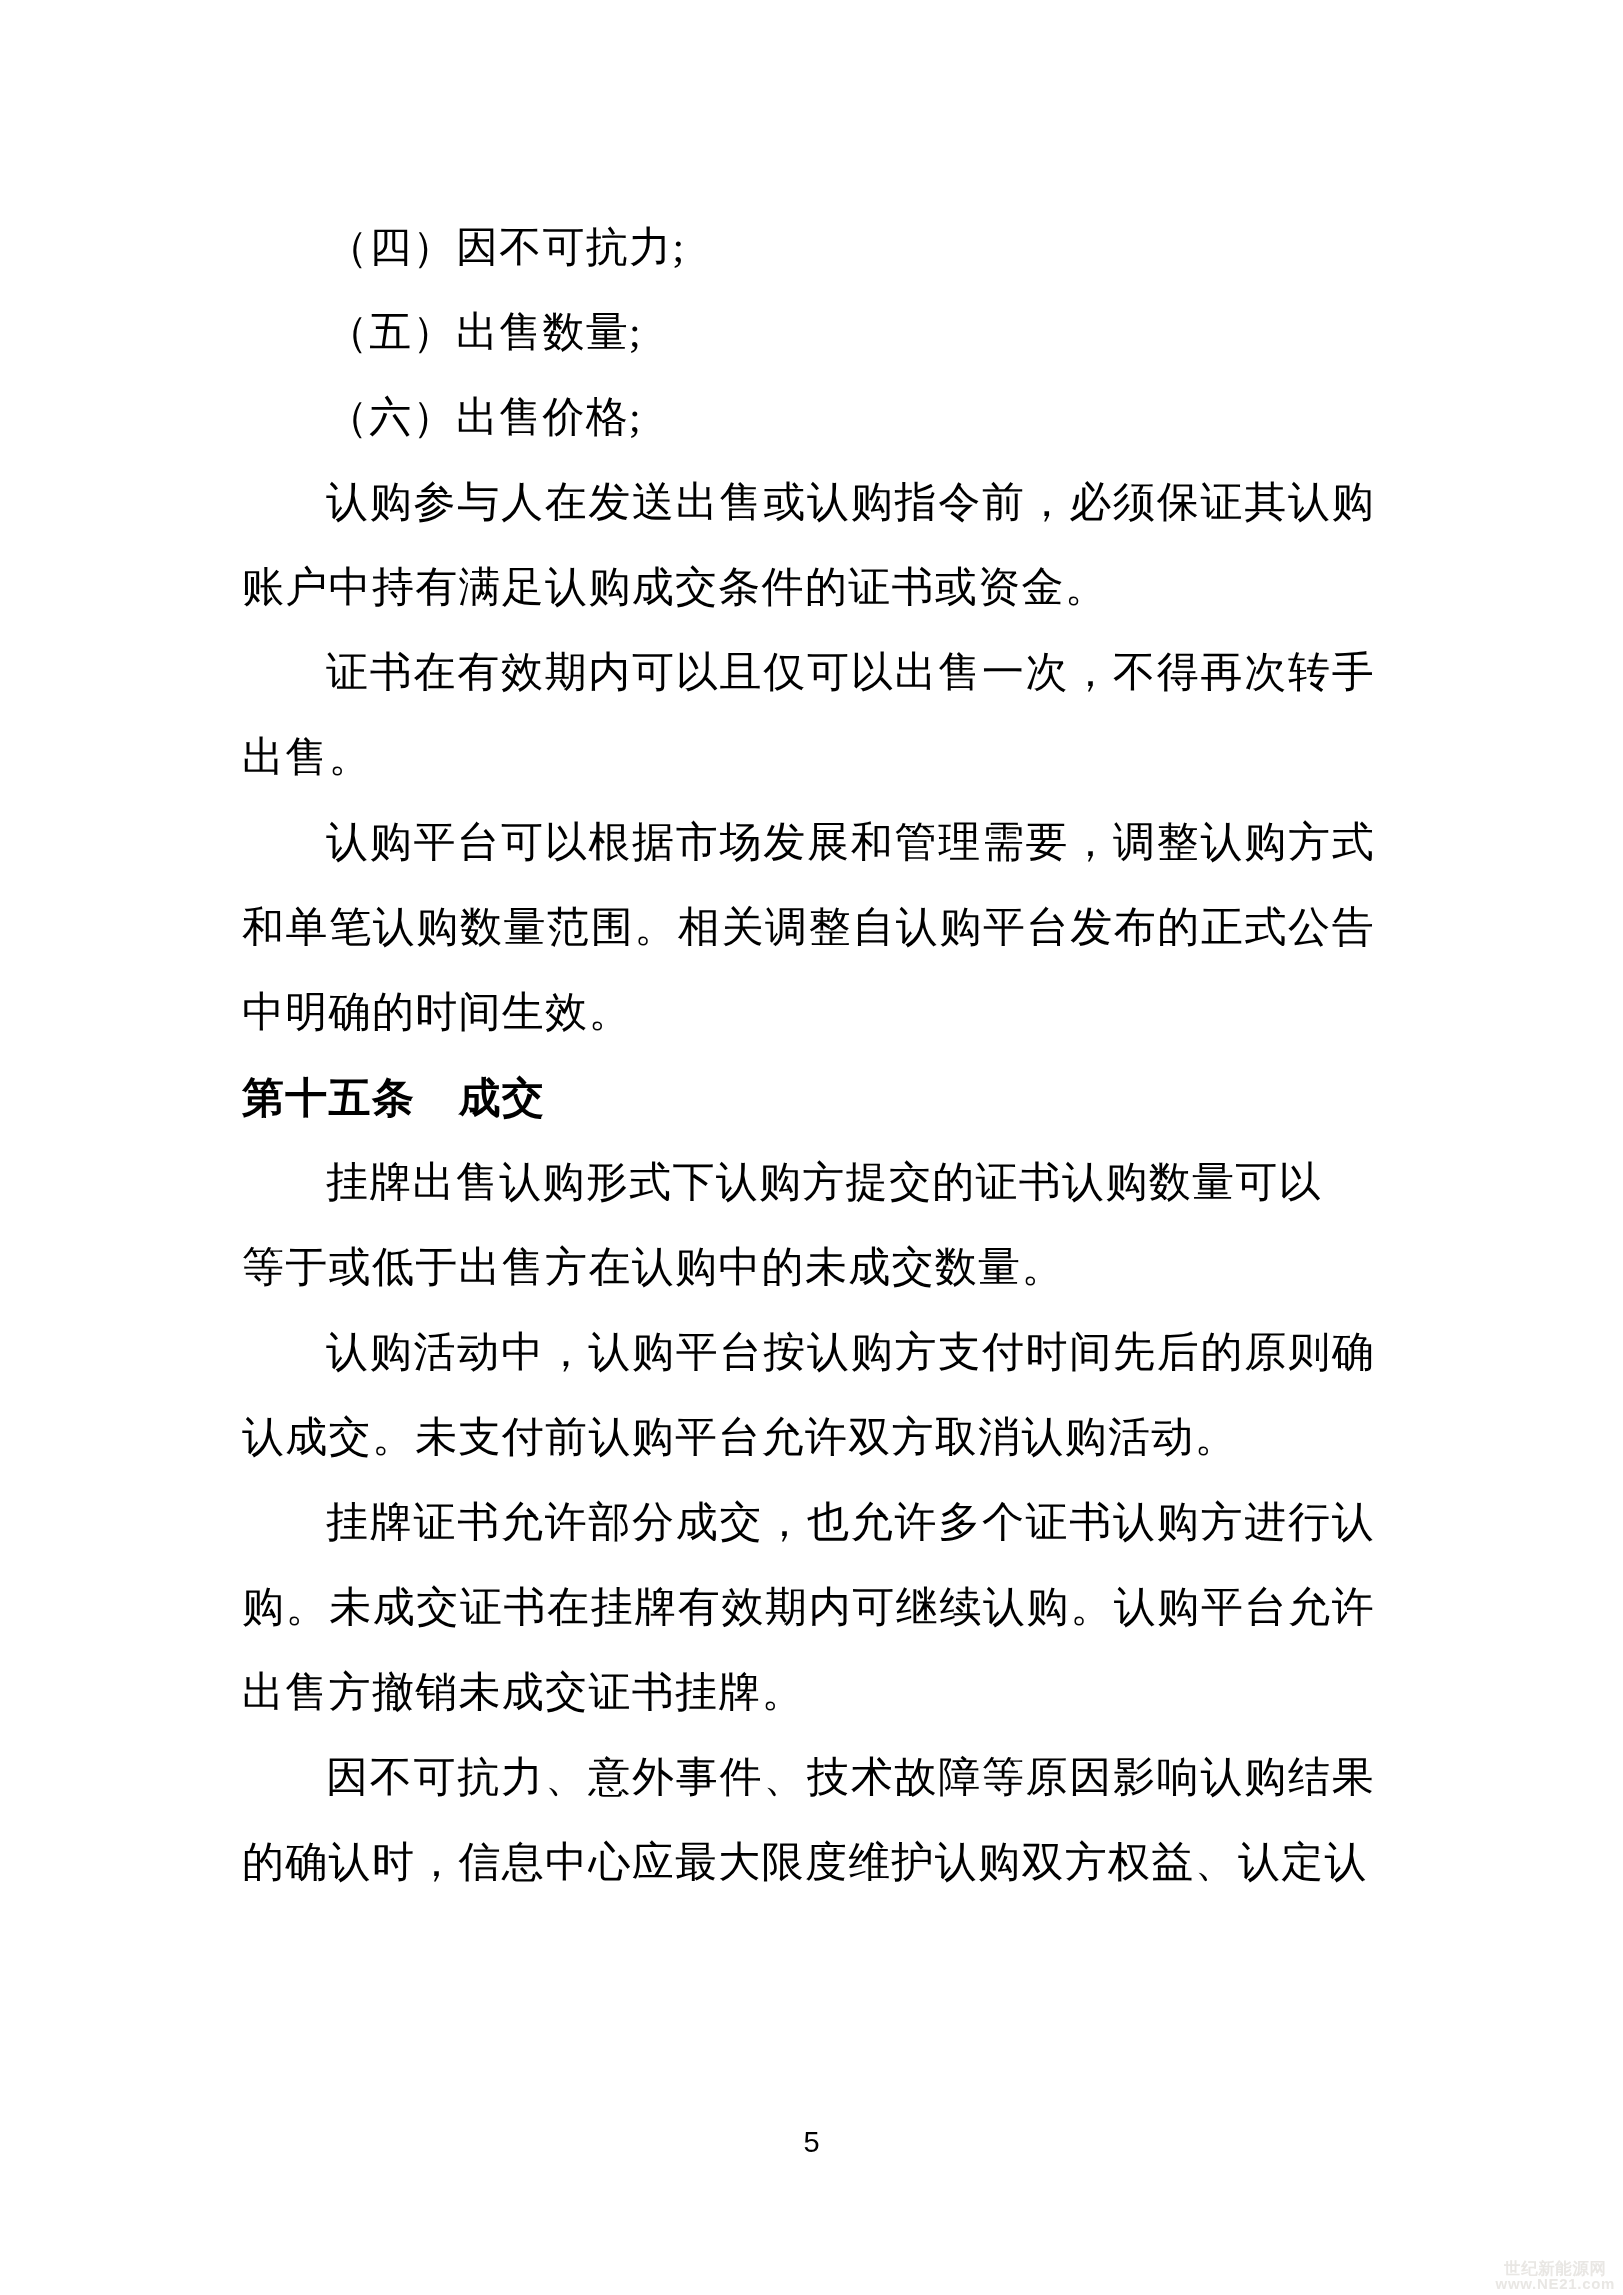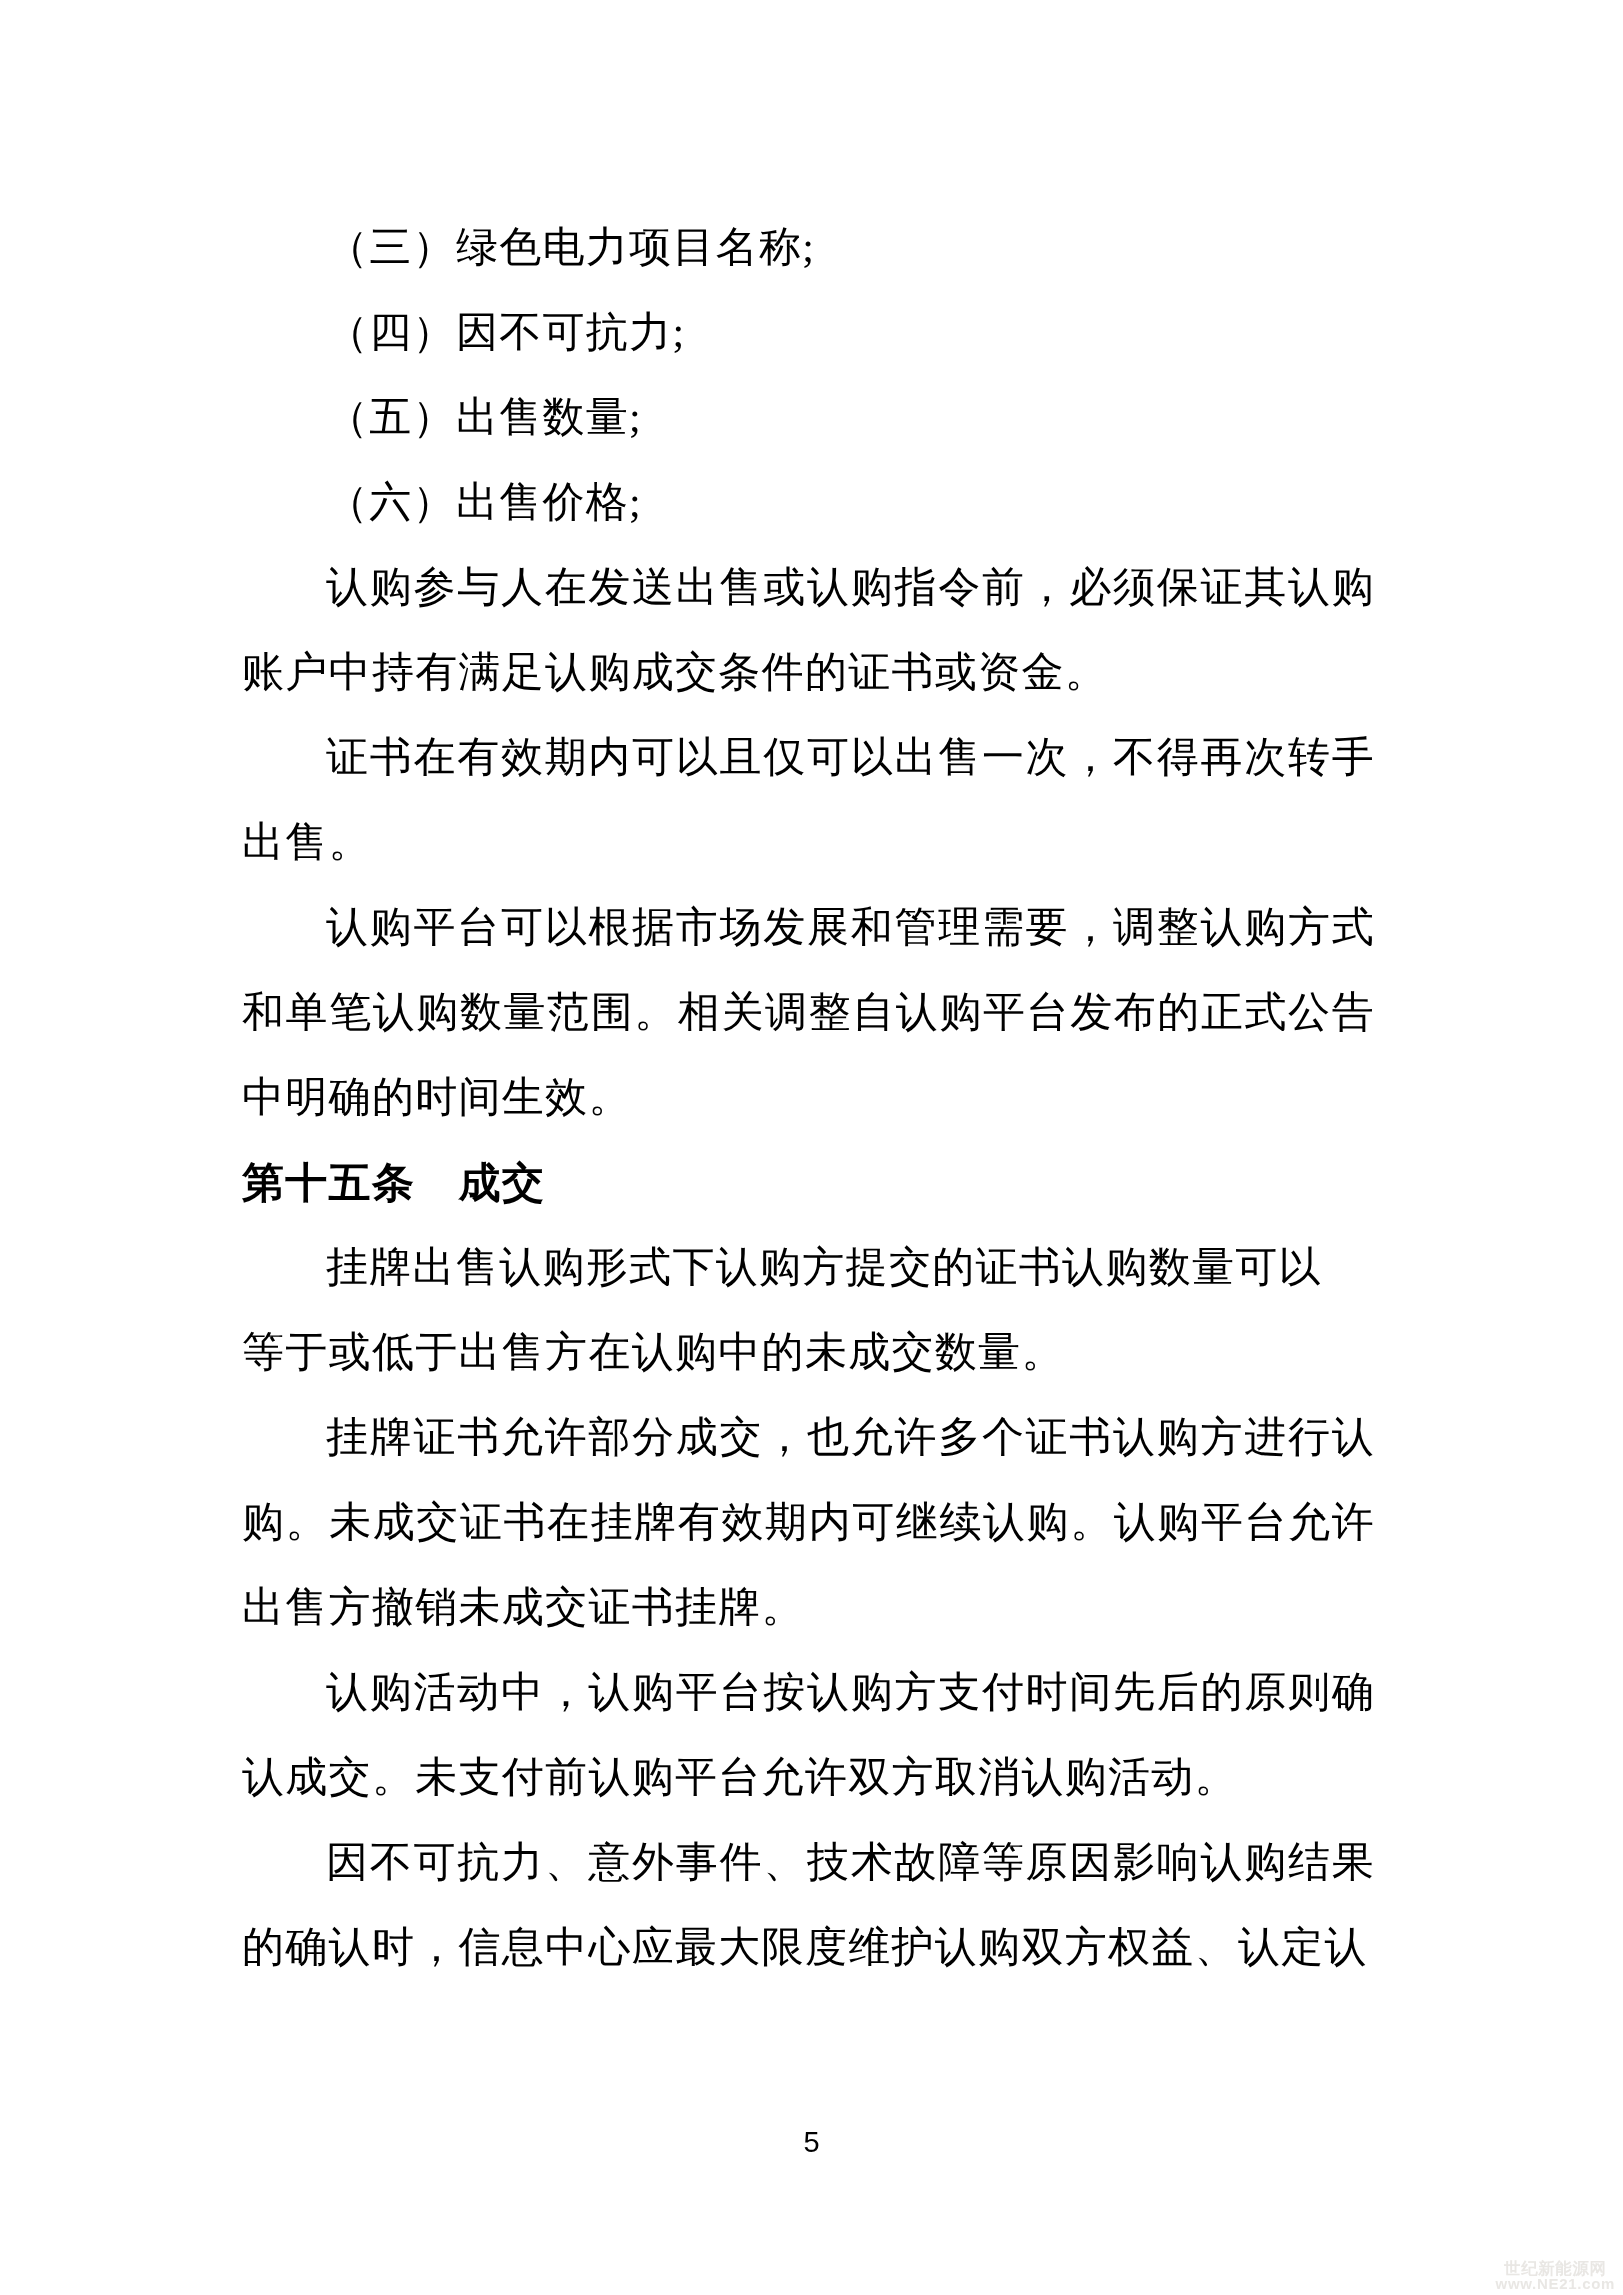--- a/index.html
+++ b/index.html
@@ -69,32 +69,31 @@
   .watermark .wm-url {
     font-size: 15px;
     font-weight: bold;
     letter-spacing: 0.7px;
   }
 </style>
 </head>
 <body>
 
 <div class="content">
-  <p class="list-item">（三）绿色电力项目名称;</p>
   <p class="list-item">（四）因不可抗力;</p>
   <p class="list-item">（五）出售数量;</p>
   <p class="list-item">（六）出售价格;</p>
   <p class="body-para">认购参与人在发送出售或认购指令前，必须保证其认购账户中持有满足认购成交条件的证书或资金。</p>
   <p class="body-para">证书在有效期内可以且仅可以出售一次，不得再次转手出售。</p>
   <p class="body-para">认购平台可以根据市场发展和管理需要，调整认购方式和单笔认购数量范围。相关调整自认购平台发布的正式公告中明确的时间生效。</p>
   <p class="section-heading">第十五条　成交</p>
   <p class="body-para">挂牌出售认购形式下认购方提交的证书认购数量可以
 等于或低于出售方在认购中的未成交数量。</p>
+  <p class="body-para">认购活动中，认购平台按认购方支付时间先后的原则确认成交。未支付前认购平台允许双方取消认购活动。</p>
   <p class="body-para">挂牌证书允许部分成交，也允许多个证书认购方进行认购。未成交证书在挂牌有效期内可继续认购。认购平台允许出售方撤销未成交证书挂牌。</p>
-  <p class="body-para">认购活动中，认购平台按认购方支付时间先后的原则确认成交。未支付前认购平台允许双方取消认购活动。</p>
   <p class="body-para">因不可抗力、意外事件、技术故障等原因影响认购结果的确认时，信息中心应最大限度维护认购双方权益、认定认</p>
 </div>
 
 <div class="page-number">5</div>
 
 <div class="watermark">
   <div class="wm-cn">世纪新能源网</div>
   <div class="wm-url">www.NE21.com</div>
 </div>
 

